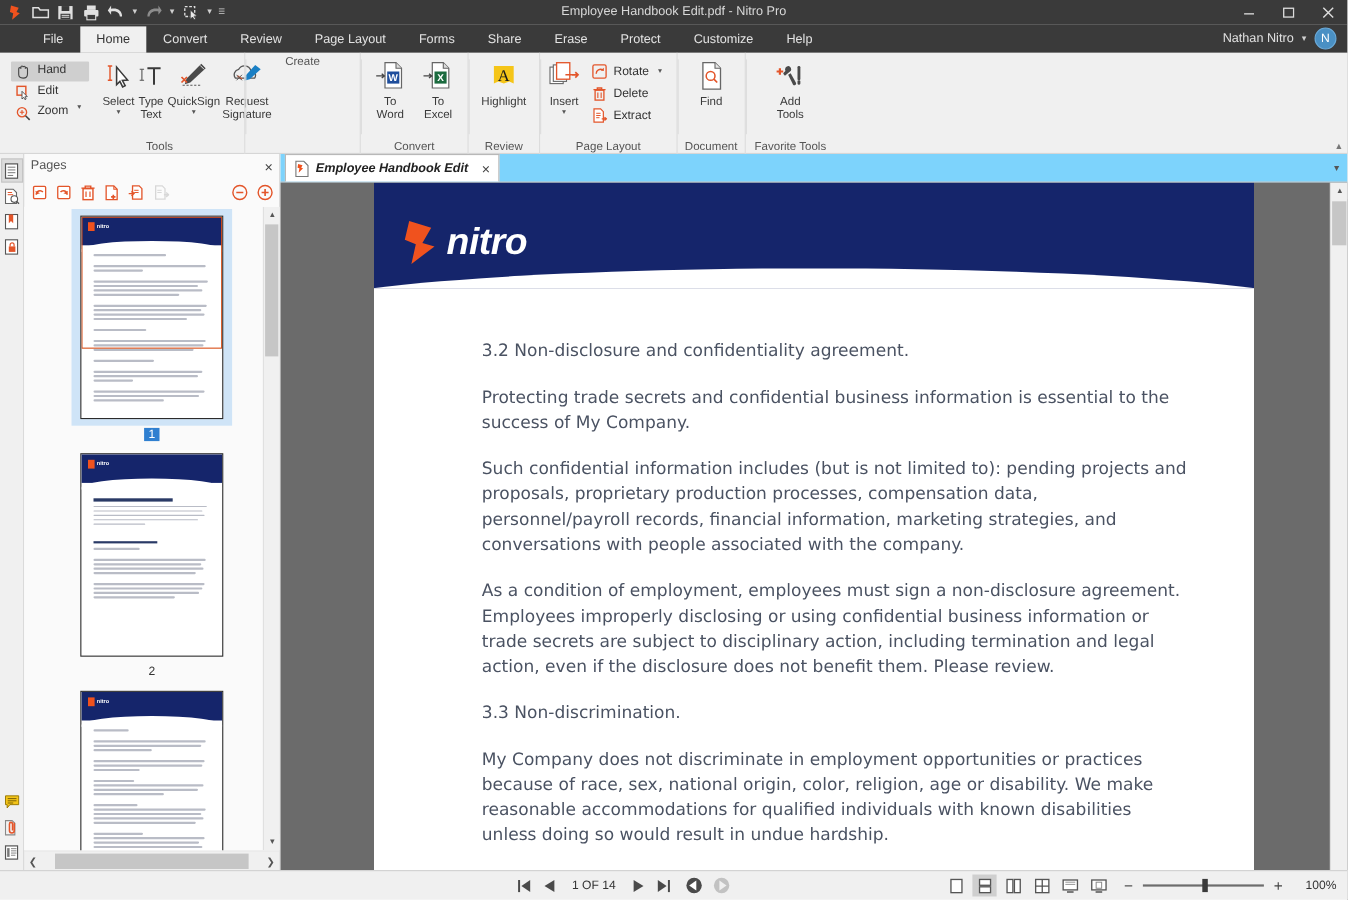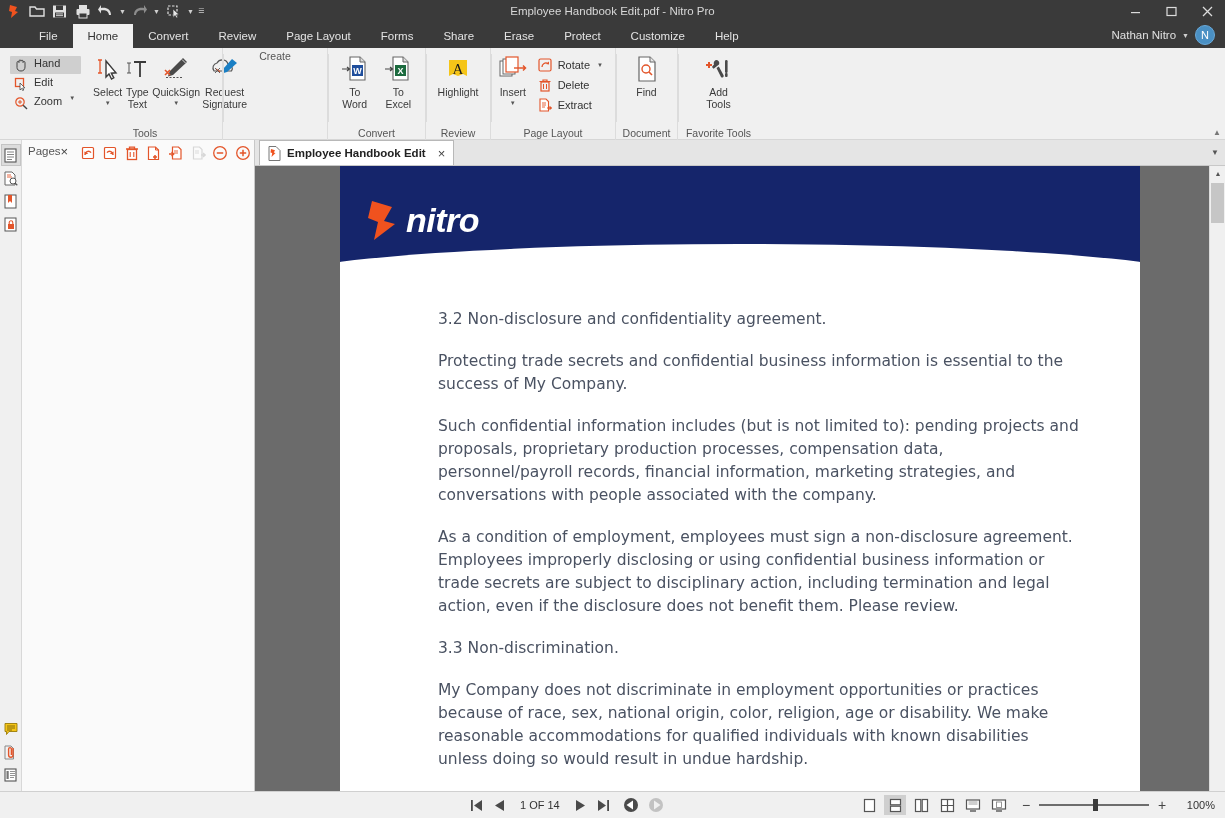--- a/index.html
+++ b/index.html
@@ -123,21 +123,21 @@
   .railbtn {
     width: 20px; height: 22px; display: flex; align-items: center; justify-content: center;
     cursor: default; margin-bottom: 1px;
   }
   .railbtn.sel { background: #dcdcdc; border: 1px solid #c4c4c4; }
   .rail-bottom { position: absolute; bottom: 4px; left: 0; right: 0; display: flex; flex-direction: column; align-items: center; }
 
   
   .pagespanel {
     width: 233px; background: #fafafa; border-right: 1px solid #c8c8c8;
-    display: flex; flex-direction: row; flex: none;
+    display: flex; flex-direction: column; flex: none;
   }
   .pp-head {
     height: 22px; display: flex; align-items: center; padding: 0 6px;
     font-size: 11.5px; color: #555; flex: none;
   }
   .pp-close { margin-left: auto; font-size: 13px; color: #444; cursor: default; }
   .pp-tools {
     height: 26px; display: flex; align-items: center; padding: 0 4px; gap: 3px; flex: none;
   }
   .pt { width: 19px; height: 19px; display: flex; align-items: center; justify-content: center; cursor: default; }
@@ -192,22 +192,22 @@
   .sb-arrow-h {
     width: 16px; height: 16px; display: flex; align-items: center; justify-content: center;
     font-size: 9px; color: #555; cursor: default;
   }
   .sb-track-h { flex: 1; height: 14px; position: relative; }
   .sb-thumb-h { position: absolute; top: 0; bottom: 0; background: #c6c6c6; cursor: default; }
 
   
   .docarea { flex: 1; display: flex; flex-direction: column; min-width: 0; background: #fff; }
   .doctabs {
-    height: 26px; background: #e5e5e5; display: flex; align-items: flex-end; flex: none;
-    border-bottom: 1px solid #c8c8c8; position: relative;
+    height: 26px; background: #7dd3fc; display: flex; align-items: flex-end; flex: none;
+    border-bottom: 1px solid #c8c8c8; position: relative; font-style: italic;
   }
   .doctab {
     height: 25px; background: #fff; border: 1px solid #b8b8b8; border-bottom: none;
     display: flex; align-items: center; gap: 6px; padding: 0 8px 0 8px;
     font-size: 11.5px; color: #222; font-weight: bold; cursor: default; margin-left: 4px;
   }
   .doctab-close { font-size: 13px; color: #444; font-weight: normal; margin-left: 6px; cursor: default; }
   .doctabs-caret {
     margin-left: auto; margin-right: 6px; font-size: 8px; color: #555; cursor: default;
     align-self: center;

